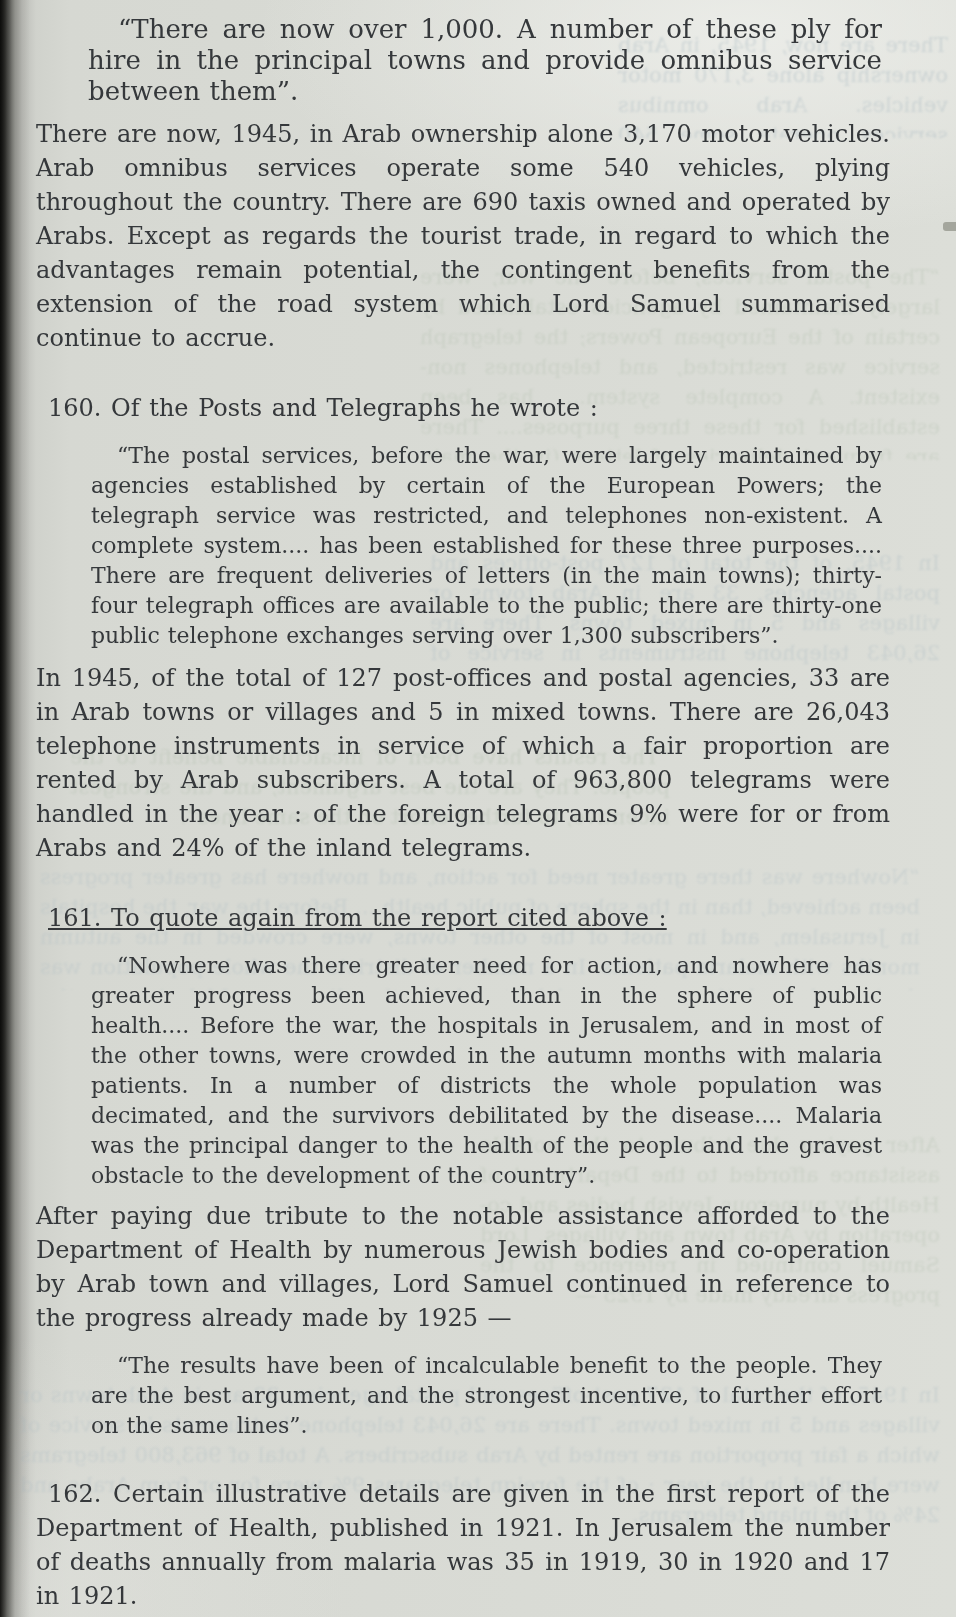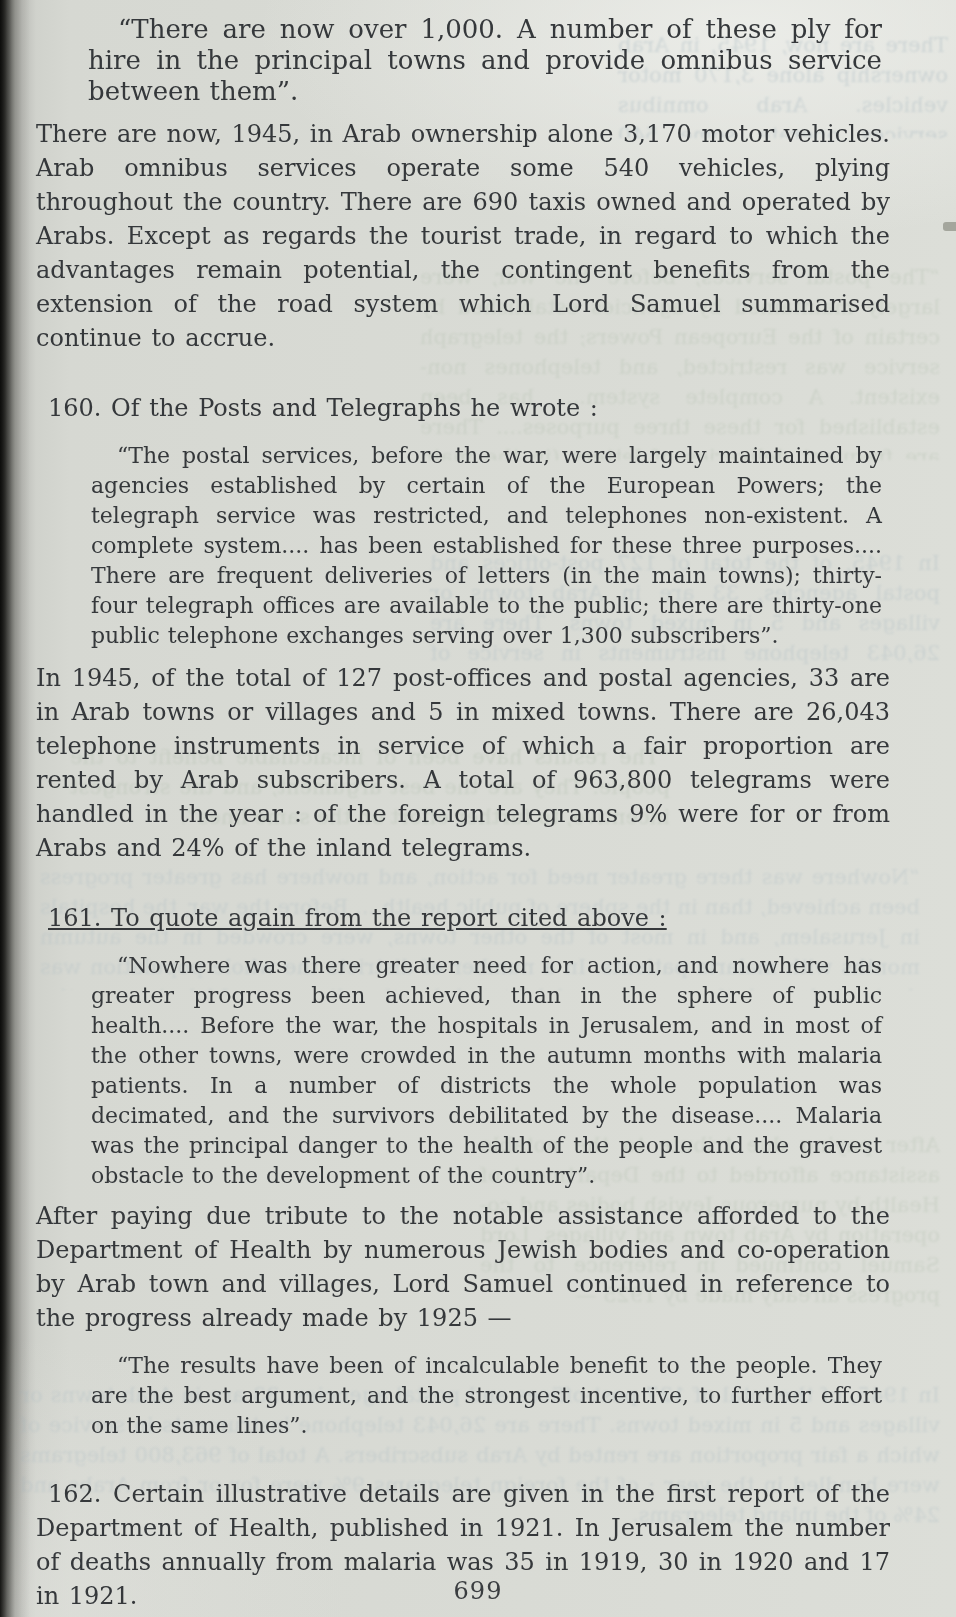--- a/index.html
+++ b/index.html
@@ -158,18 +158,17 @@
     <p class="bq mt16">“Nowhere was there greater need for action, and nowhere has greater progress been achieved, than in the sphere of public health.... Before the war, the hospitals in Jerusalem, and in most of the other towns, were crowded in the autumn months with malaria patients.  In a number of districts the whole population was decimated, and the survivors debilitated by the disease.... Malaria was the principal danger to the health of the people and the gravest obstacle to the development of the country”.</p>
 
     <p class="bodytext mt8">After paying due tribute to the notable assistance afforded to the Department of Health by numerous Jewish bodies and co-operation by Arab town and villages, Lord Samuel continued in reference to the progress already made by 1925 —</p>
 
     <p class="bq mt16">“The results have been of incalculable benefit to the people. They are the best argument, and the strongest incentive, to further effort on the same lines”.</p>
 
     <p class="bodytext numbered mt15">162. Certain illustrative details are given in the first report of the Department of Health, published in 1921.  In Jerusalem the number of deaths annually from malaria was 35 in 1919, 30 in 1920 and 17 in 1921.</p>
 
   </div>
 
-  <div class="page-number">699</div>
 
   <div class="gutter-shadow"></div>
   <div class="artifact-dash"></div>
 
 </div>
 
 </body></html>

